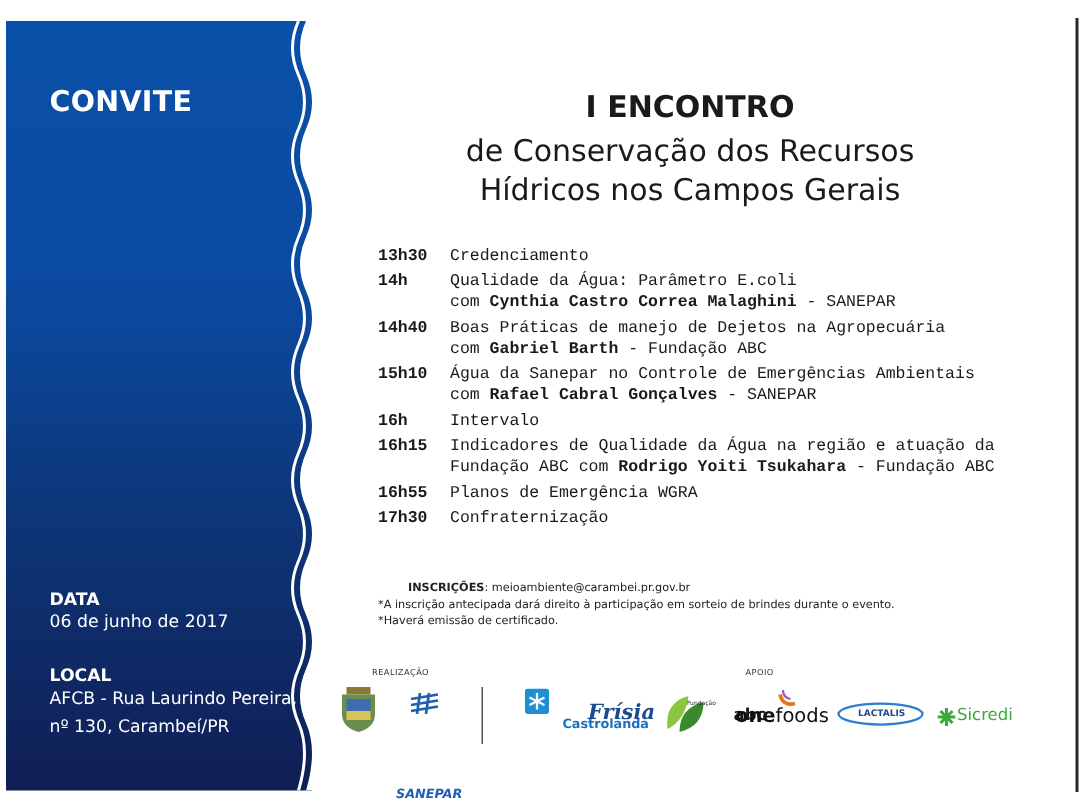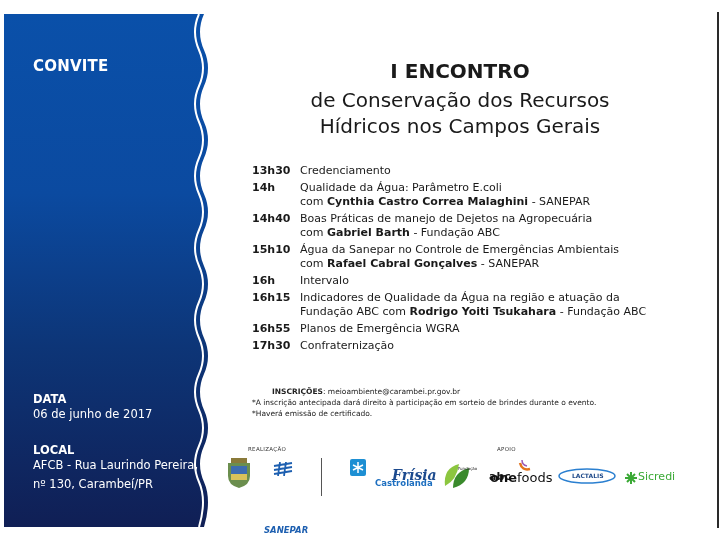--- a/index.html
+++ b/index.html
@@ -1,27 +1,27 @@
 <!DOCTYPE html>
 <html><head>
 <meta charset="utf-8">
 <style>
   html, body { margin:0; padding:0; }
   body { width:720px; height:540px; background:#ffffff; position:relative; overflow:hidden; font-family:"DejaVu Sans", "Liberation Sans", sans-serif; }
   .frame-right { position:absolute; left:717px; top:12px; width:2px; height:516px; background:#2a2a2a; }
   .panel { position:absolute; left:4px; top:14px; width:204px; height:513px; background:linear-gradient(180deg,#0a50a9 0%,#0b4aa0 35%,#0d3577 65%,#101f55 100%); }
   .wave { position:absolute; left:192px; top:14px; width:24px; height:513px; }
-  .convite { position:absolute; left:33px; top:57px; color:#fff; font-weight:bold; font-size:15px; letter-spacing:0.2px; }
+  .convite { position:absolute; left:33px; top:57px; color:#fff; font-weight:bold; font-size:19px; letter-spacing:0.2px; }
   .lbl { position:absolute; left:33px; color:#fff; font-weight:bold; font-size:11.5px; }
   .val { position:absolute; left:33px; color:#fff; font-size:11.5px; line-height:19px; }
   .title { position:absolute; left:250px; width:420px; text-align:center; color:#1a1a1a; }
   .t1 { top:59px; font-weight:bold; font-size:20px; }
   .t2 { top:88px; font-size:20px; }
   .t3 { top:114px; font-size:20px; }
-  .agenda { position:absolute; left:252px; top:164px; width:440px; font-size:11px; color:#1a1a1a; }
+  .agenda { position:absolute; left:252px; top:164px; width:440px; font-size:11px; color:#1a1a1a;font-family:Liberation Mono, monospace; }
   .row { display:flex; line-height:14px; margin-bottom:3px; }
   .row .time { width:48px; font-weight:bold; flex:none; }
   .row .desc { flex:1; }
   .row b { font-weight:bold; }
   .notes { position:absolute; left:252px; top:386px; font-size:7.5px; color:#222; line-height:11px; }
   .notes b { font-weight:bold;margin-left:20px; }
   .small-lbl { position:absolute; font-size:5.5px; color:#333; letter-spacing:0.3px; }
   .logo { position:absolute; }
   .divider { position:absolute; left:321px; top:458px; width:1px; height:38px; background:#555; }
 </style>

